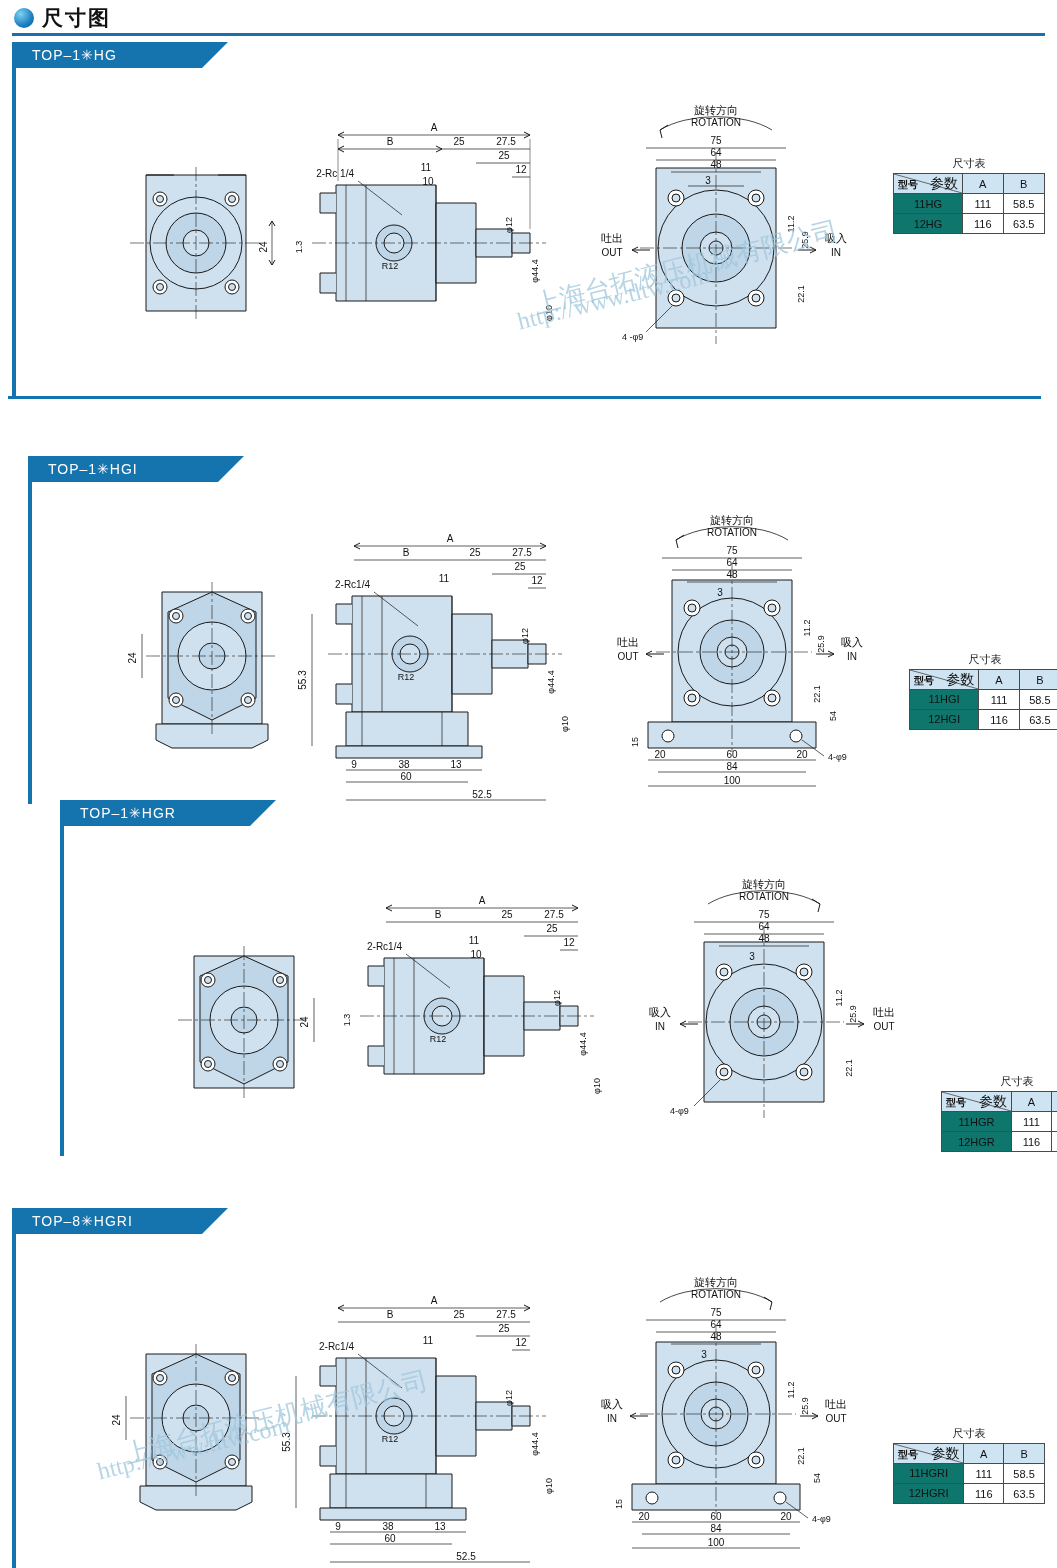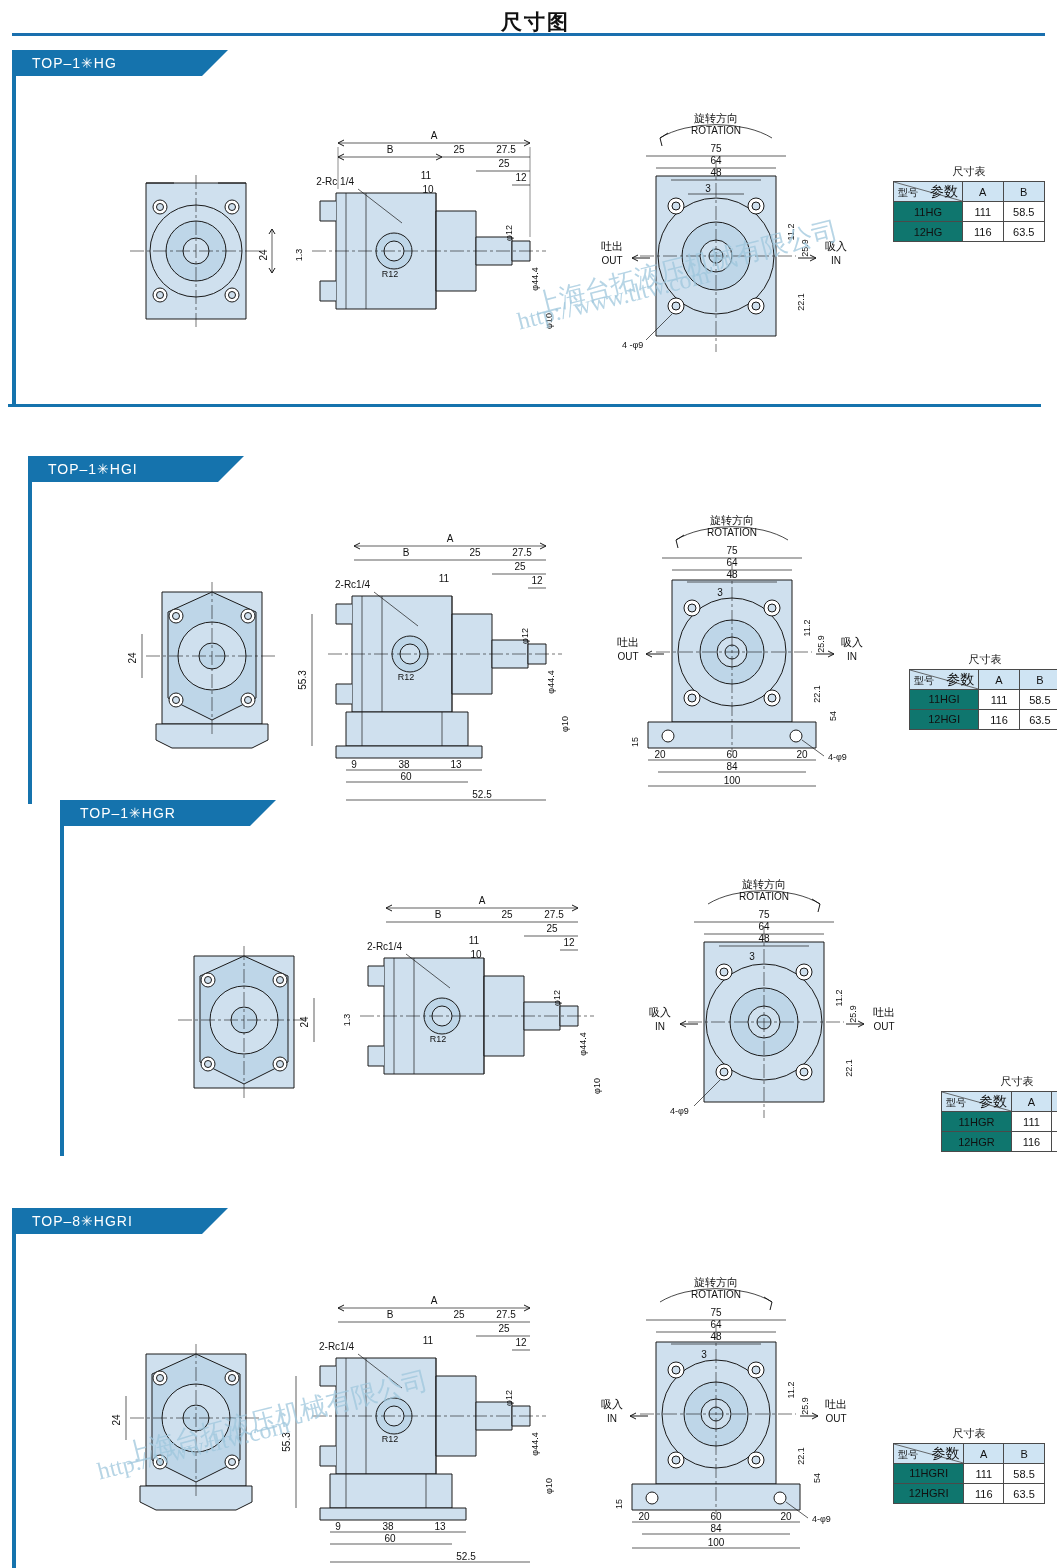--- a/index.html
+++ b/index.html
@@ -6,21 +6,21 @@
   body{
     width:1057px;height:1568px;position:relative;
     background:#ffffff;
     font-family:"Liberation Sans", sans-serif;
     color:#111;
     overflow:hidden;
   }
   
   .page-title{
     position:absolute;left:0;top:0;width:1057px;height:36px;
-    display:flex;align-items:center;gap:8px;padding-left:14px;box-sizing:border-box;flex-direction:column;
+    display:flex;align-items:center;gap:8px;padding-left:14px;box-sizing:border-box;
   }
   .title-dot{
     width:20px;height:20px;border-radius:50%;
     background:radial-gradient(circle at 33% 30%, #7fd2f2 0%, #1a7fbf 60%, #0d5f96 100%);
     display:inline-block;
   }
   .title-text{font-size:21px;font-weight:bold;letter-spacing:2px;color:#111;}
   .title-rule{
     position:absolute;left:12px;top:33px;width:1033px;height:3px;background:#1a6fae;
   }
@@ -55,42 +55,42 @@
     border:1px solid #4a4a4a;
     text-align:center;vertical-align:middle;
     font-weight:normal;font-size:11px;
     padding:1px 4px;height:17px;
   }
   th.hdr-blue{background:#cfe4f3;width:36px;}
   td.hdr-param{
     background:#cfe4f3;width:70px;height:30px;padding:0;position:relative;
   }
   td.hdr-param .p1{position:absolute;right:4px;top:1px;font-size:14px;}
-  td.hdr-param .p2{position:absolute;left:4px;bottom:1px;font-size:10px;}
+  td.hdr-param .p2{position:absolute;left:4px;bottom:1px;font-size:10px;font-weight:bold;}
   td.hdr-param .diag{
     position:absolute;left:0;top:0;width:100%;height:100%;
   }
   td.model{background:#0f766e;text-align:left;padding-left:5px;}
   
   .wm{
     position:absolute;color:#9fc7dd;opacity:.75;
     font-family:"Liberation Serif", serif;
     transform:rotate(-14deg);white-space:nowrap;pointer-events:none;
   }
 </style>
 </head>
 <body>
 
 <div class="page-title">
   <span class="title-dot"></span>
   <span class="title-text">尺寸图</span>
 </div>
 <div class="title-rule"></div>
 
-<div class="section" style="top:42px;margin-top:8px;">
+<div class="section" style="top:42px;">
   <div class="sec-label">
     <span>TOP–1✳HG</span>
   </div>
   <div class="sec-body" style="height:328px;">
 
     <svg class="canvas" width="1029" height="328" viewBox="0 0 1029 328">
       <g fill="none" stroke="#1a1a1a" stroke-width="1" font-family="Liberation Sans, sans-serif" font-size="10">
 
         <g transform="translate(120,175)">
           <path d="M10,-68 L110,-68 L110,68 L10,68 Z" fill="#cfe0ee"></path>

